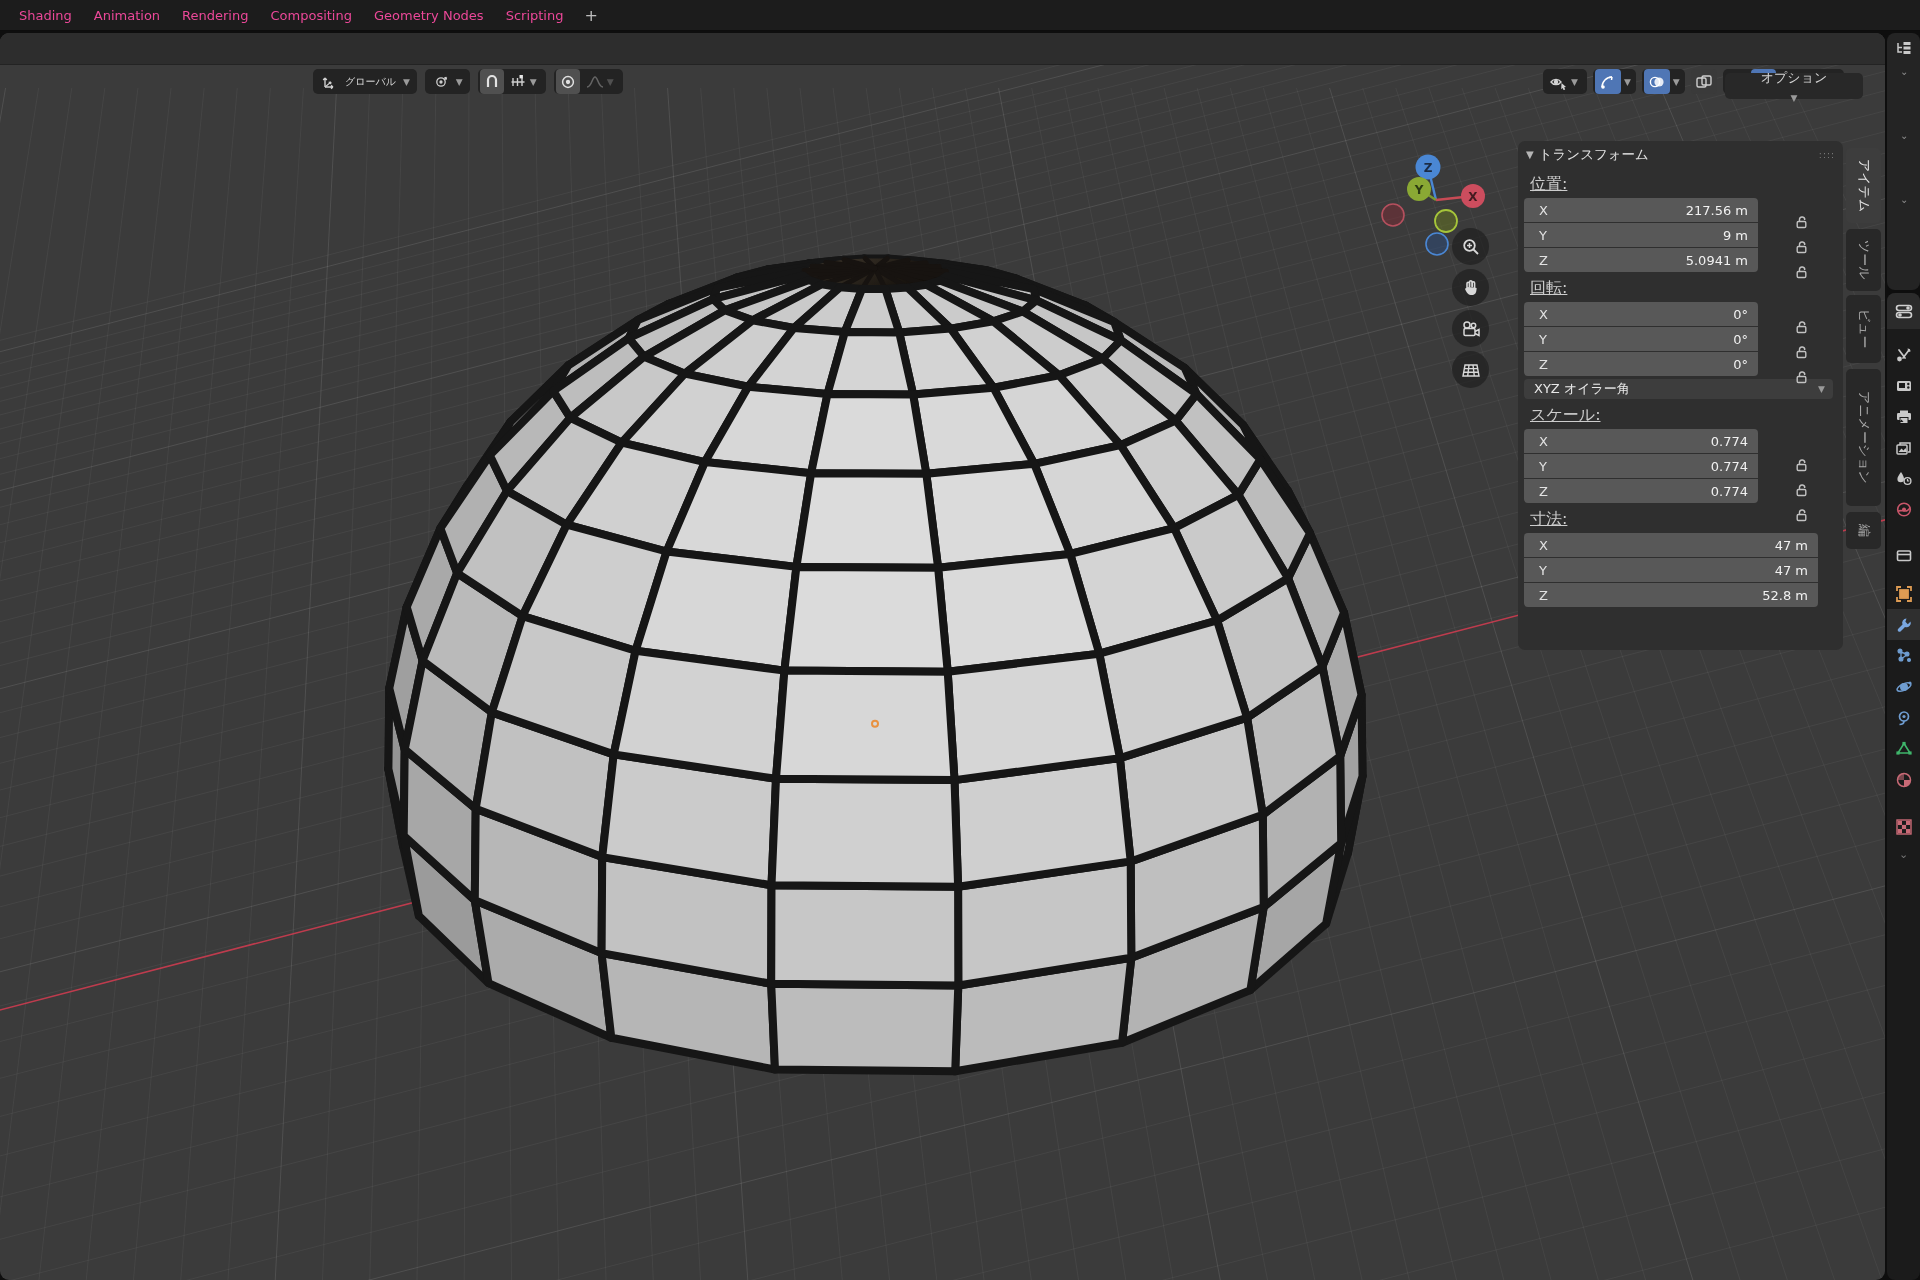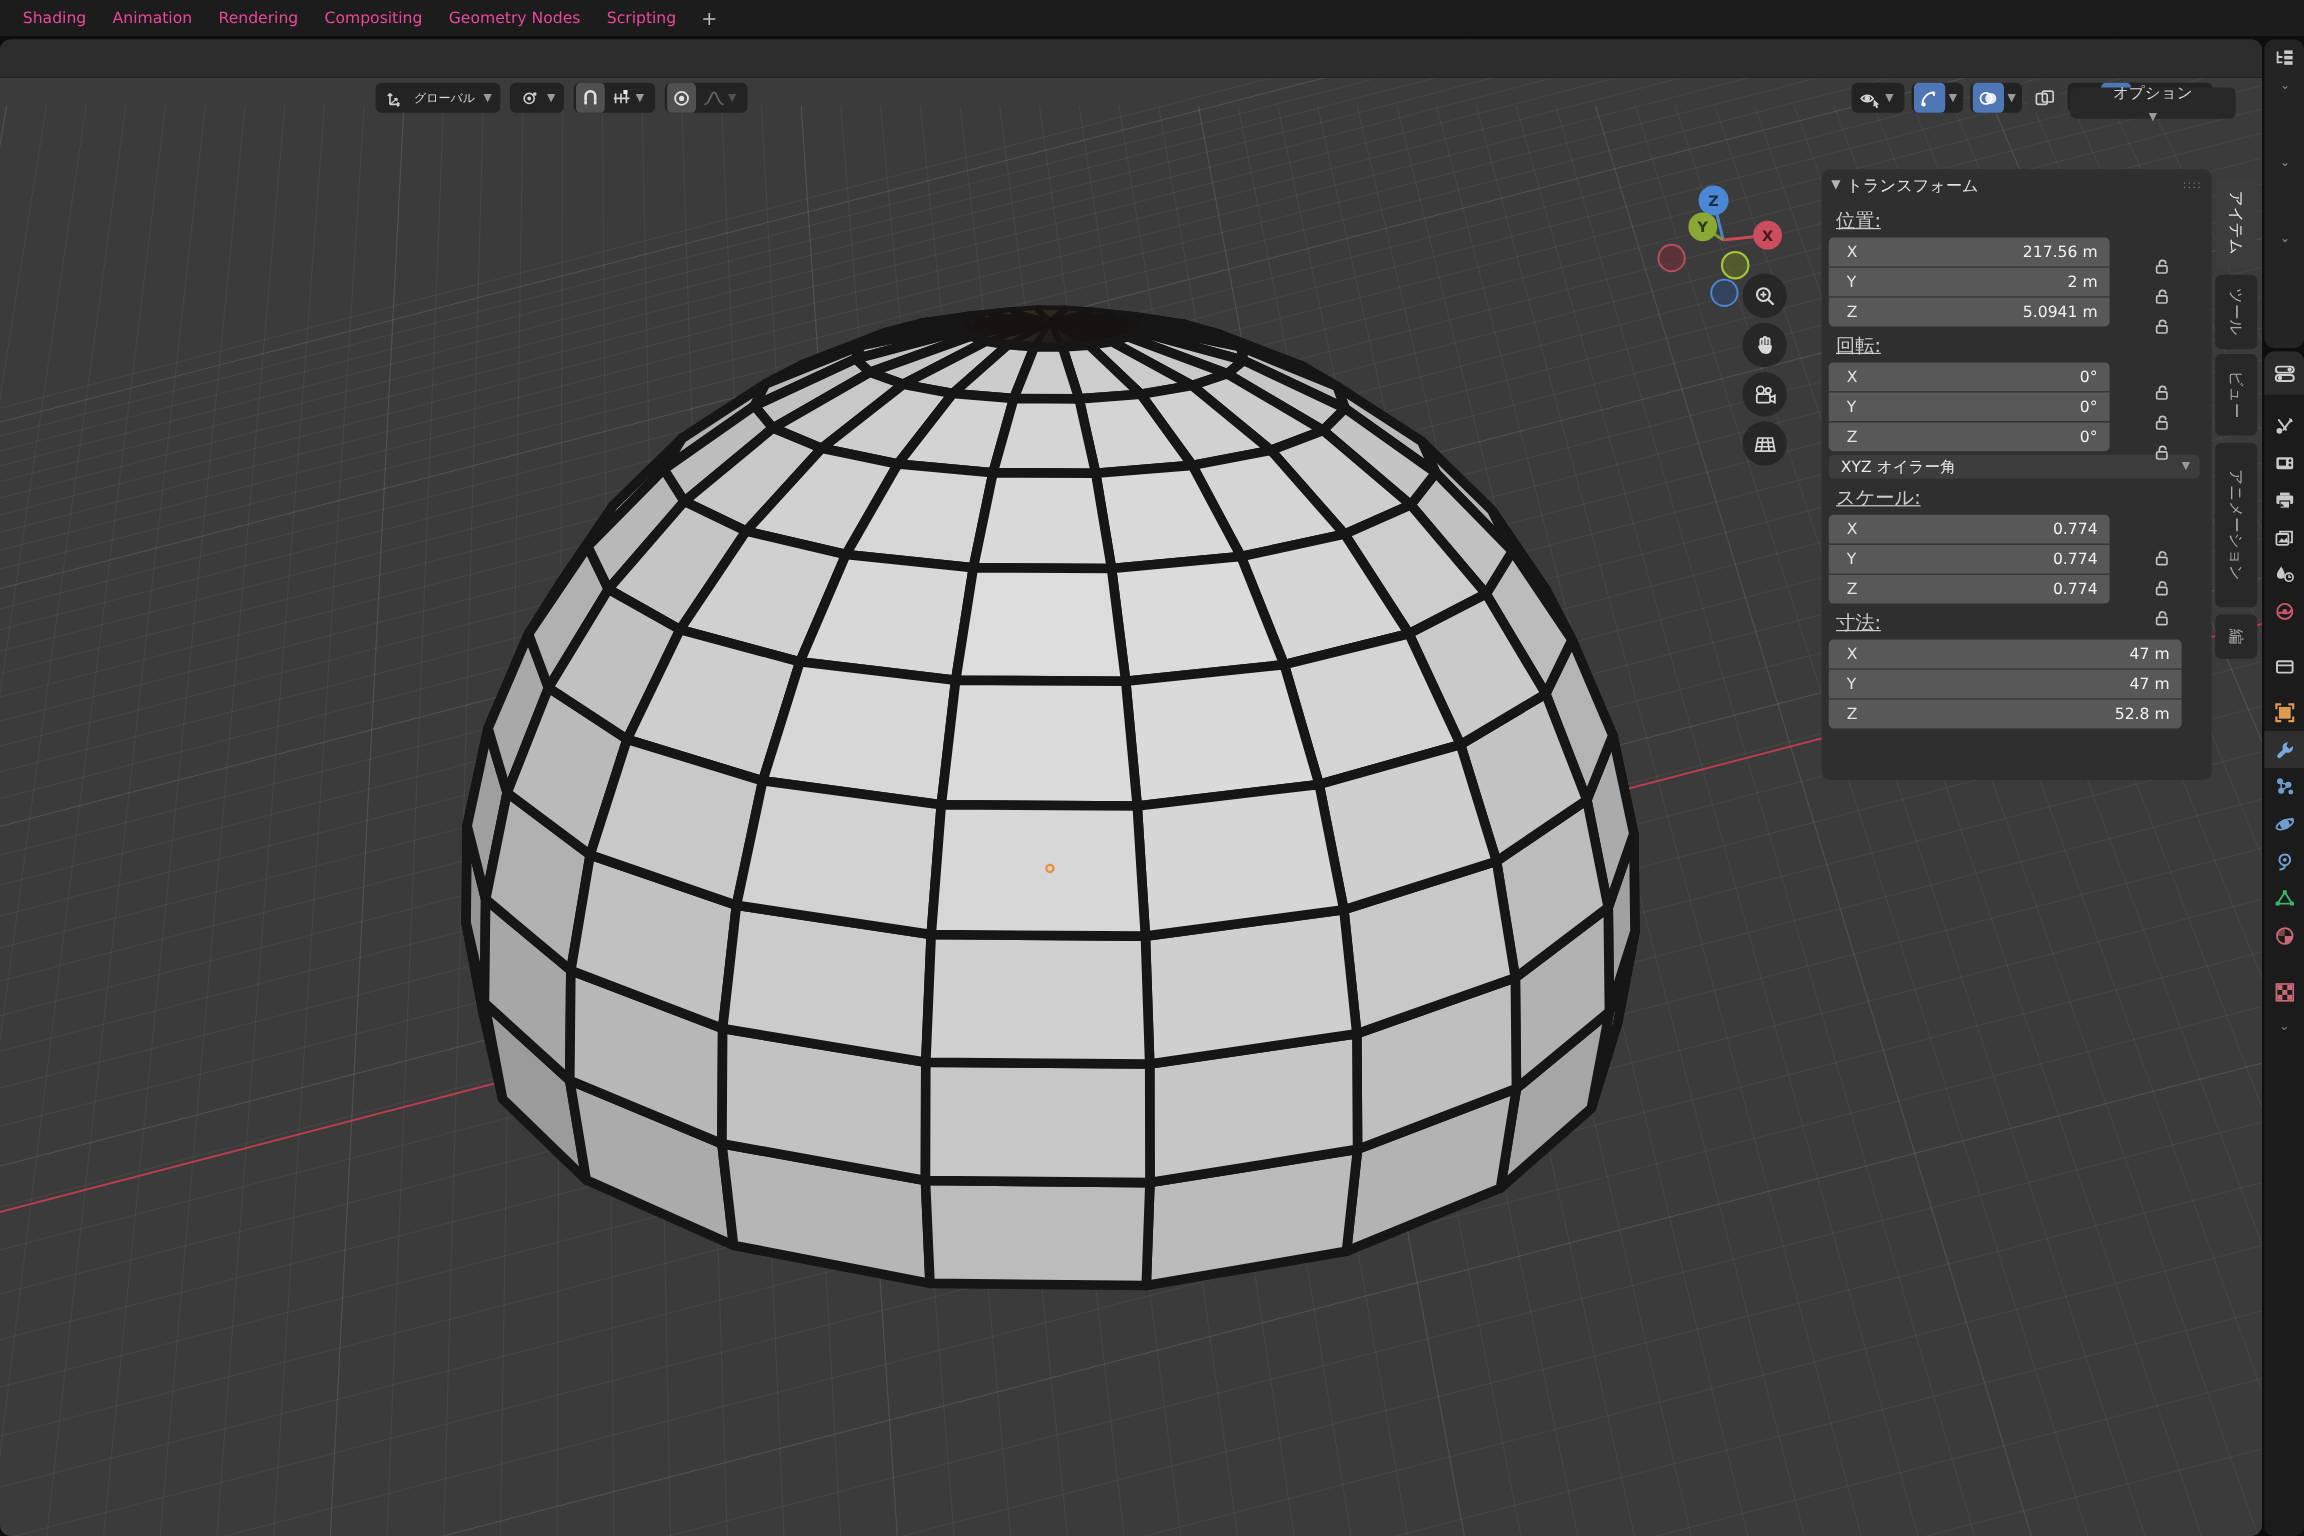--- a/index.html
+++ b/index.html
@@ -615,21 +615,21 @@
     </div>
 
     <div class="group-label">位置:</div>
     <div class="rows">
       <div class="frow">
           <span class="ax">X</span>
           <span class="val">217.56 m</span>
         </div>
       <div class="frow">
           <span class="ax">Y</span>
-          <span class="val">2 m</span>
+          <span class="val">9 m</span>
         </div>
       <div class="frow">
           <span class="ax">Z</span>
           <span class="val">5.0941 m</span>
         </div>
     </div>
 
     <div class="group-label">回転:</div>
     <div class="rows">
       <div class="frow">

